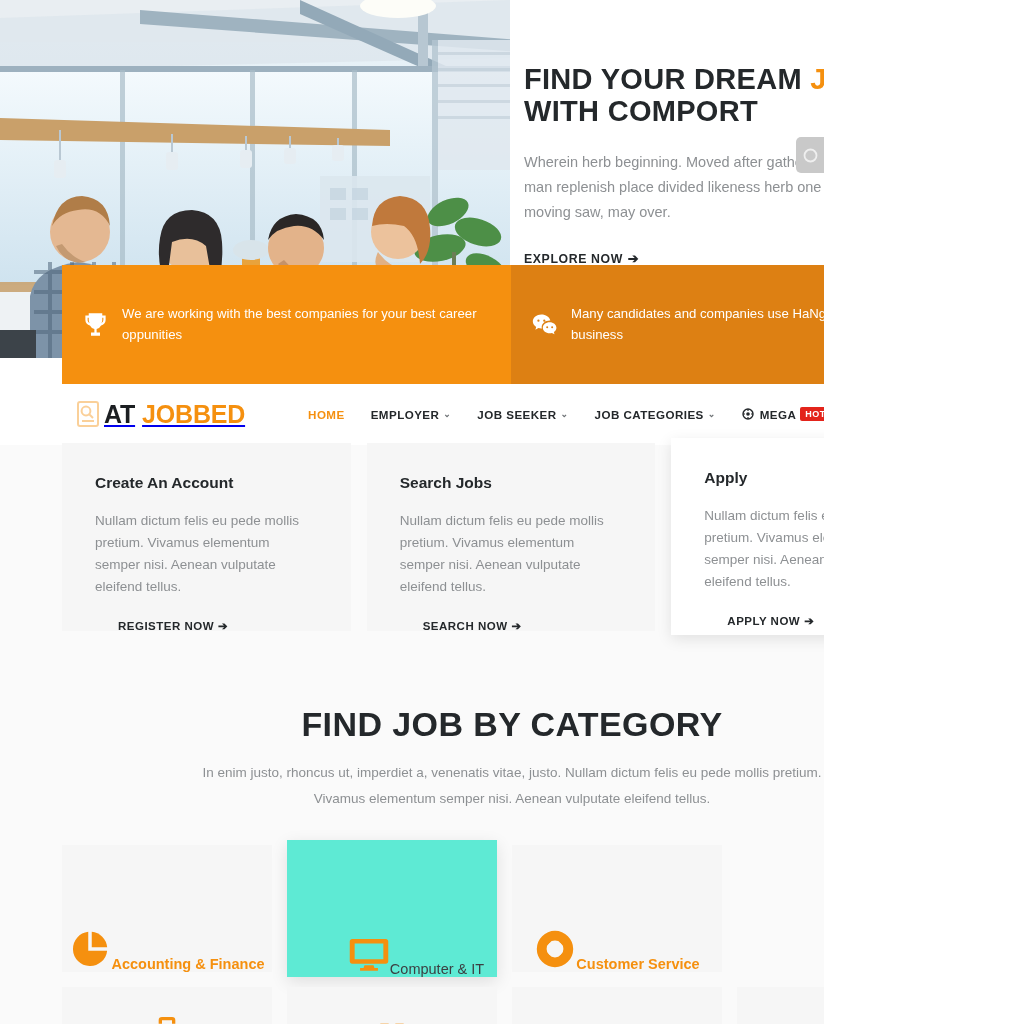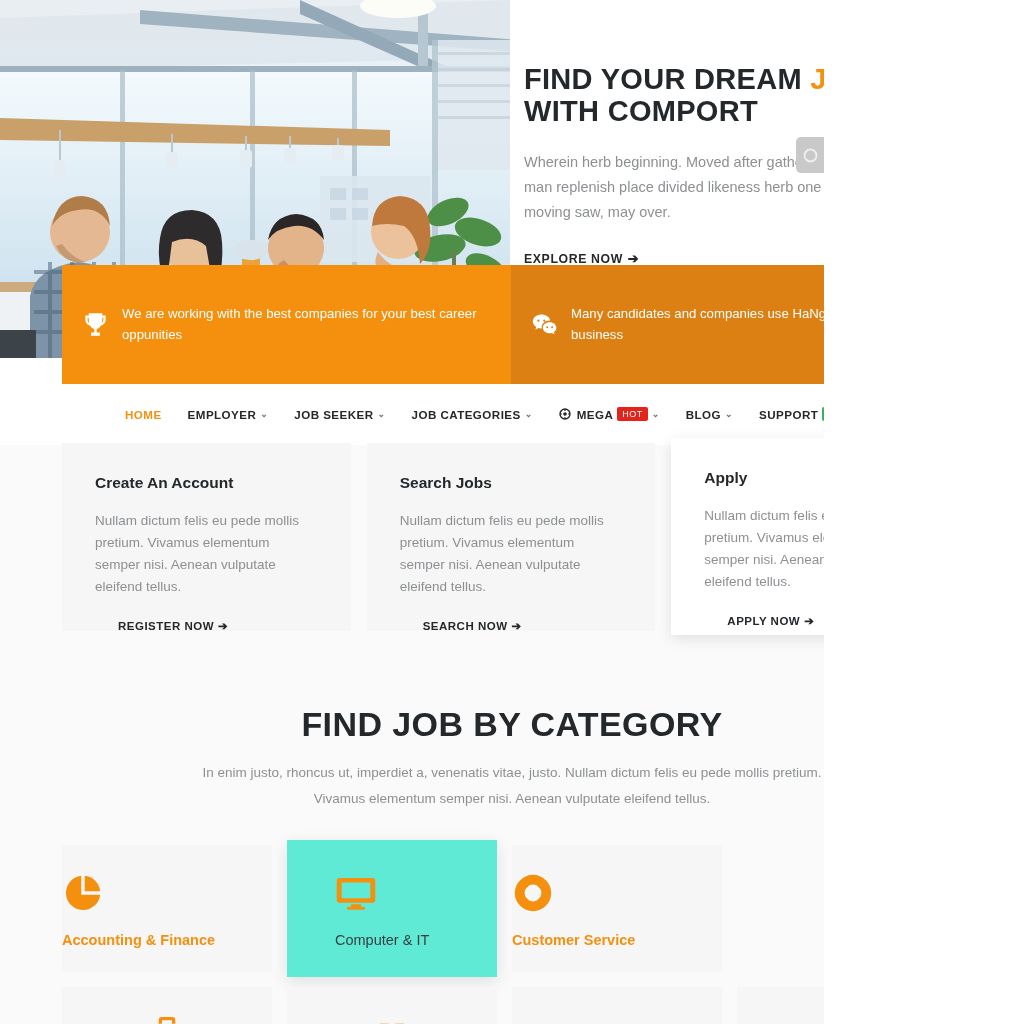--- a/index.html
+++ b/index.html
@@ -68,21 +68,21 @@
     padding: 0 13px; font-size: 11.6px; font-weight: bold;
     letter-spacing: 0.45px; color: #24282b; text-transform: uppercase;
     text-decoration: none; white-space: nowrap;
   }
   .nav-item.active { color: #f5900f; }
   .caret { font-size: 9px; color: #6d7174; line-height: 1; }
   .globe-icon { width: 12px; height: 12px; margin-right: 2px; }
   .globe-icon svg { display: block; width: 12px; height: 12px; }
   .badge {
     display: inline-block; padding: 2.5px 5px 2px; border-radius: 2px;
-    font-size: 9px; font-weight: normal; letter-spacing: 0.5px; color: #fff;
+    font-size: 9px; font-weight: bold; letter-spacing: 0.5px; color: #fff;
     line-height: 1;
   }
   .badge.hot { background: #e3241b; }
   .badge.new { background: #38b15c; }
 
   
   .steps { position: absolute; left: 62px; top: 443px; width: 898px; display: flex; }
   .step-card {
     width: 289px; padding: 31px 33px 0 33px; height: 188px;
     background: #f6f6f6;
@@ -107,21 +107,21 @@
     color: #24282b; text-transform: uppercase;
   }
   .cat-sub { margin-top: 16px; font-size: 13.5px; line-height: 1.95; color: #8d9093; }
 
   .cat-grid {
     position: absolute; left: 62px; top: 845px; width: 898px;
     display: grid; grid-template-columns: repeat(4, 210px); gap: 15px;
   }
   .cat-tile {
     height: 127px; background: #f6f6f6;
-    display: flex; flex-direction: column; align-items: flex-start; justify-content: center;
+    display: flex; align-items: flex-end; justify-content: center;
   }
   .cat-tile.hovered {
     background: #5eead4; box-shadow: 0 5px 16px rgba(0,0,0,0.11);
     height: 137px; margin-top: -5px; padding-left: 48px;
   }
   .cat-icon { height: 46px; display: flex; align-items: center; justify-content: center; }
   .cat-icon svg { display: block; fill: #f5900f; }
   .cat-label {
     margin-top: 16px; font-size: 14.5px; font-weight: bold; color: #f5900f;
   }
@@ -301,20 +301,31 @@
         <svg viewBox="0 0 24 24" aria-hidden="true">
             <path d="M9.2 3C5 3 1.6 5.8 1.6 9.2c0 2 1.2 3.8 3 5l-.7 2.4 2.7-1.4c.8.2 1.7.4 2.6.4h.5a5.6 5.6 0 0 1-.2-1.4c0-3.2 3.2-5.8 7.1-5.8h.6C16.4 5.2 13.2 3 9.2 3zM6.6 7.6a1 1 0 1 1 0 2 1 1 0 0 1 0-2zm5.2 0a1 1 0 1 1 0 2 1 1 0 0 1 0-2z"></path>
             <path d="M16.6 10c-3.4 0-6.1 2.2-6.1 4.9s2.7 4.9 6.1 4.9c.7 0 1.4-.1 2-.3l2.3 1.2-.6-2c1.4-.9 2.3-2.3 2.3-3.8 0-2.7-2.7-4.9-6-4.9zm-2.2 3.6a.9.9 0 1 1 0 1.8.9.9 0 0 1 0-1.8zm4.4 0a.9.9 0 1 1 0 1.8.9.9 0 0 1 0-1.8z"></path>
           </svg>
       </span>
       <span class="feature-text">Many candidates and companies use HaNgan for herb business</span>
     </div>
   </div>
 
   <div class="navbar">
+    <a class="brand" href="#">
+      <span class="brand-icon">
+        <svg viewBox="0 0 24 26" aria-hidden="true">
+          <rect x="2" y="1" width="20" height="24" rx="2" fill="none" stroke="#f5900f" stroke-width="2"></rect>
+          <circle cx="10" cy="10" r="4.4" fill="none" stroke="#f5900f" stroke-width="2"></circle>
+          <line x1="13" y1="13" x2="17" y2="17" stroke="#f5900f" stroke-width="2"></line>
+          <line x1="6" y1="20" x2="18" y2="20" stroke="#f5900f" stroke-width="2"></line>
+        </svg>
+      </span>
+      <span class="brand-text"><span class="brand-at">AT</span><span class="brand-jobbed">JOBBED</span></span>
+    </a>
 
     <nav class="nav-menu">
       <a class="nav-item active" href="#">
         <span>HOME</span>
       </a>
       <a class="nav-item" href="#">
         <span>EMPLOYER</span>
         <span class="caret">⌄</span>
       </a>
       <a class="nav-item" href="#">

